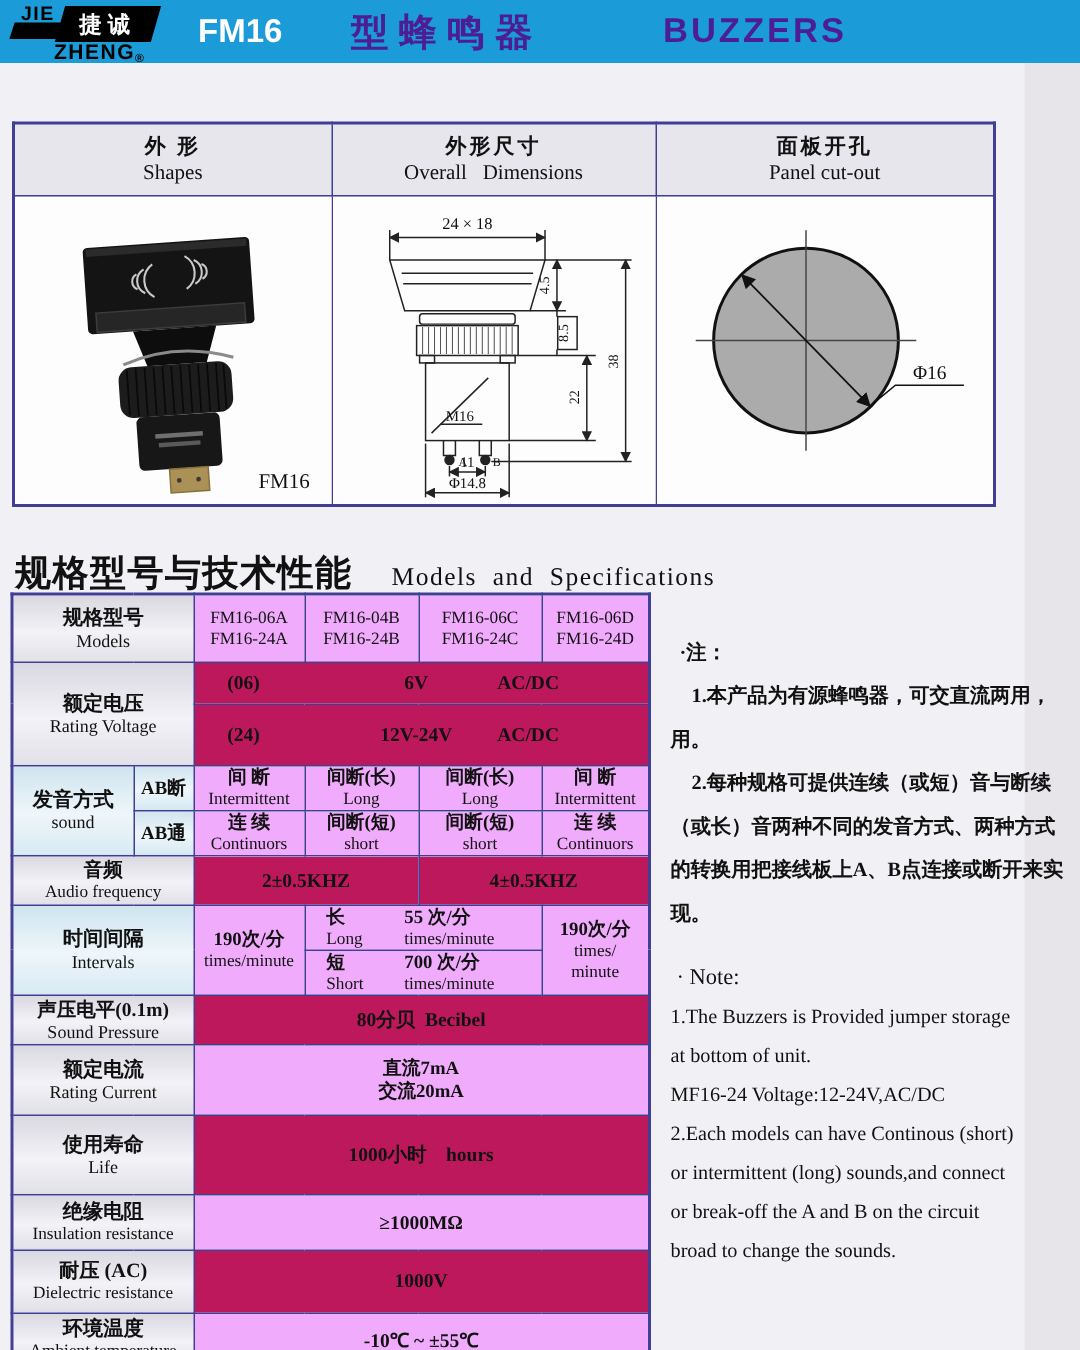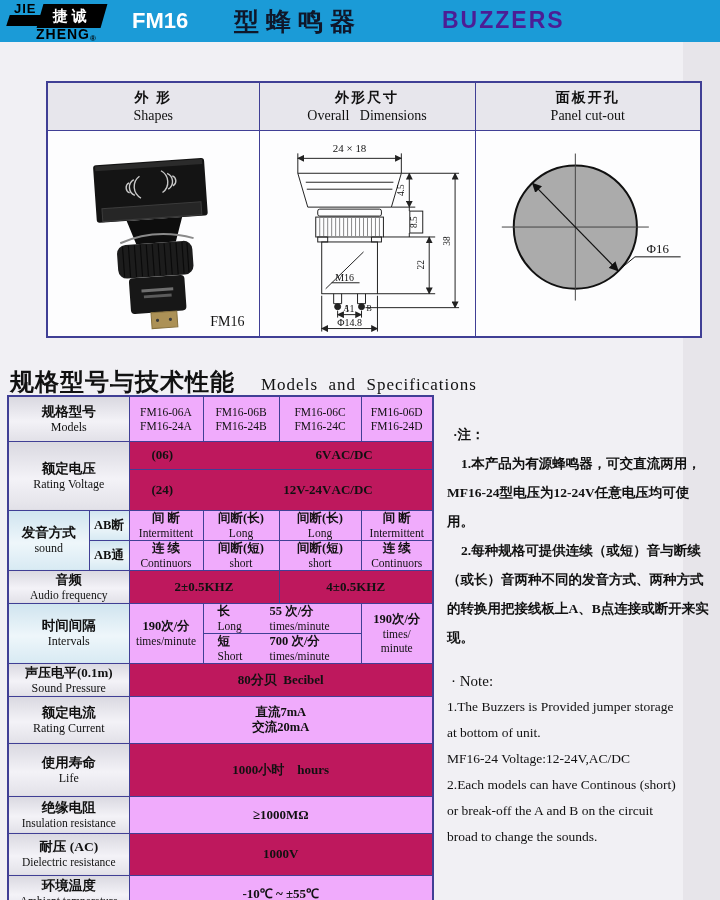--- a/index.html
+++ b/index.html
@@ -14,29 +14,29 @@
             font-weight:bold;font-size:13px;color:#000;letter-spacing:1px;}
   .logo-bar{position:absolute;left:4px;top:15px;width:40px;height:11px;background:#000;transform:skewX(-18deg);}
   .logo-block{position:absolute;left:36px;top:4px;width:64px;height:24px;background:#000;transform:skewX(-16deg);
               display:flex;align-items:center;justify-content:center;}
   .logo-block span{color:#fff;font-weight:bold;font-size:15px;letter-spacing:4px;transform:skewX(16deg);}
   .logo-zheng{position:absolute;left:32px;top:26px;font-family:"Liberation Sans",sans-serif;
               font-weight:bold;font-size:14px;color:#000;letter-spacing:1px;}
   .logo-reg{font-size:8px;vertical-align:-2px;}
   .hdr-model{position:absolute;left:132px;top:8px;color:#fff;font-family:"Liberation Sans",sans-serif;
              font-weight:bold;font-size:22px;}
-  .hdr-cn{position:absolute;left:234px;top:5px;color:#0f172a;font-weight:bold;font-size:25px;
+  .hdr-cn{position:absolute;left:234px;top:5px;color:#4c1d95;font-weight:bold;font-size:25px;
           letter-spacing:7px;font-family:"DejaVu Sans",sans-serif;text-align:center;}
   .hdr-en{position:absolute;left:442px;top:7px;color:#4c1d95;font-family:"Liberation Sans",sans-serif;
           font-weight:bold;font-size:23px;letter-spacing:2px;}
   .edge-strip{position:absolute;left:683px;top:0;width:37px;height:900px;background:#e7e5ea;z-index:-1;}
 
   
   table{border-collapse:collapse;table-layout:fixed;}
-  .ovw{position:absolute;left:8px;top:81px;width:654px;height:252px;border:2px solid #403f95;background:#fdfdfe;margin-left:38px;}
+  .ovw{position:absolute;left:8px;top:81px;width:654px;height:252px;border:2px solid #403f95;background:#fdfdfe;}
   .ovw td{border:1px solid #403f95;vertical-align:middle;text-align:center;padding:0;}
   .ovw .hd{height:47px;background:#e7e6ec;}
   .ovw .hd .cn{display:block;font-weight:bold;font-size:14px;letter-spacing:2px;}
   .ovw .hd .en{display:block;font-size:14px;margin-top:1px;}
   .ovw .body-cell{height:205px;position:relative;background:#fdfdfe;}
   .photo-cap{position:absolute;right:14px;bottom:6px;font-size:14px;}
   .cellsvg{position:absolute;left:0;top:0;width:100%;height:100%;}
 
   
   .sect{position:absolute;left:10px;top:366px;display:flex;align-items:baseline;gap:26px;}
@@ -50,21 +50,21 @@
   .lblb{background:linear-gradient(180deg,#cfe4ef 0%,#eef6fa 55%,#d8eaf3 100%);}
   .vblue{background:#f0abfc;}
   .vwhite{background:#be185d;}
   .spec .cn{display:block;font-weight:bold;font-size:13.5px;line-height:17px;}
   .spec .en{display:block;font-size:12px;line-height:15px;}
   .spec .vcn{display:block;font-weight:bold;font-size:12.5px;line-height:15px;}
   .spec .ven{display:block;font-size:11.5px;line-height:14px;}
   .spec .one{font-size:13px;font-weight:bold;}
   .vrow{display:flex;align-items:center;padding-left:22px;font-size:13px;font-weight:bold;}
   .vrow .c1{width:72px;text-align:left;}
-  .vrow .c2{width:108px;text-align:right;}
+  .vrow .c2{width:108px;text-align:center;}
   .vrow .c3{text-align:center;}
   .iv-row{display:flex;align-items:center;justify-content:flex-start;padding-left:14px;text-align:left;}
   .iv-l{width:52px;}
   .iv-r{flex:1;}
 
   
   .notes{position:absolute;left:447px;top:420px;width:268px;}
   .ncn{font-size:13.5px;font-weight:bold;line-height:29px;}
   .ncn .ti{margin-left:6px;}
   .ncn .ind{text-indent:14px;}
@@ -279,21 +279,21 @@
       <tr style="height:45px">
     <td class="lblg" colspan="2">
       <span class="cn">规格型号</span>
       <span class="en">Models</span>
     </td>
     <td class="vblue">
           <span class="ven">FM16-06A</span>
           <span class="ven">FM16-24A</span>
         </td>
     <td class="vblue">
-          <span class="ven">FM16-06B</span>
+          <span class="ven">FM16-04B</span>
           <span class="ven">FM16-24B</span>
         </td>
     <td class="vblue">
           <span class="ven">FM16-06C</span>
           <span class="ven">FM16-24C</span>
         </td>
     <td class="vblue">
           <span class="ven">FM16-06D</span>
           <span class="ven">FM16-24D</span>
         </td>
@@ -470,29 +470,29 @@
     </td>
     <td class="vblue one" colspan="4">-10℃ ~ ±55℃</td>
   </tr>
 </tbody>
   </table>
 
 <div class="notes">
   <div class="ncn">
     <div class="ti">·注：</div>
     <div class="ind">1.本产品为有源蜂鸣器，可交直流两用，</div>
-    <div>MF16-24型电压为12-24V任意电压均可使</div>
     <div>用。</div>
     <div class="ind">2.每种规格可提供连续（或短）音与断续</div>
     <div>（或长）音两种不同的发音方式、两种方式</div>
     <div>的转换用把接线板上A、B点连接或断开来实</div>
     <div>现。</div>
   </div>
   <div class="nen">
     <div class="ti">· Note:</div>
     <div>1.The Buzzers is Provided jumper storage</div>
     <div>at bottom of unit.</div>
     <div>MF16-24 Voltage:12-24V,AC/DC</div>
     <div>2.Each models can have Continous (short)</div>
+    <div>or intermittent (long) sounds,and connect</div>
     <div>or break-off the A and B on the circuit</div>
     <div>broad to change the sounds.</div>
   </div>
 </div>
 
 </body></html>

